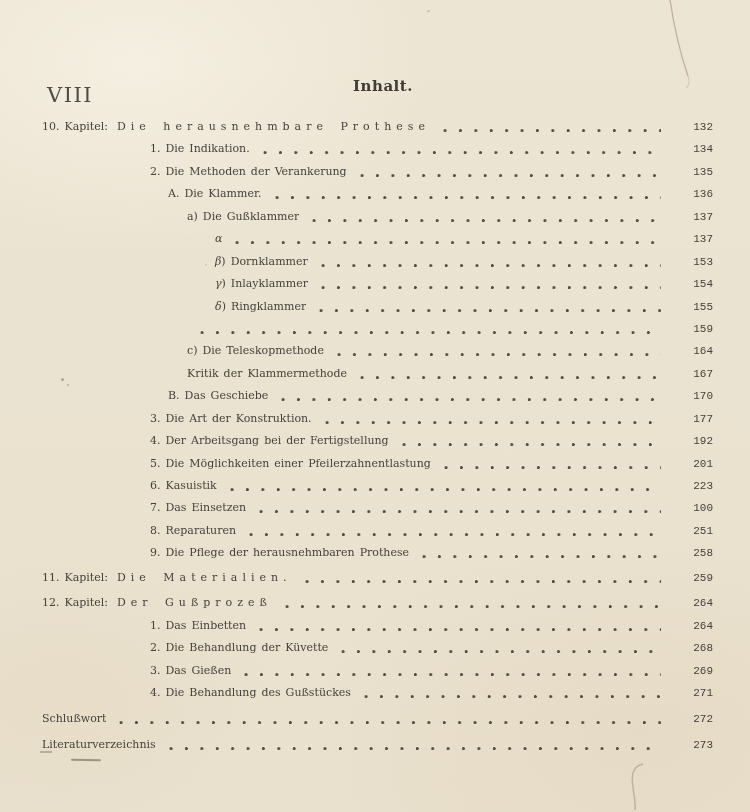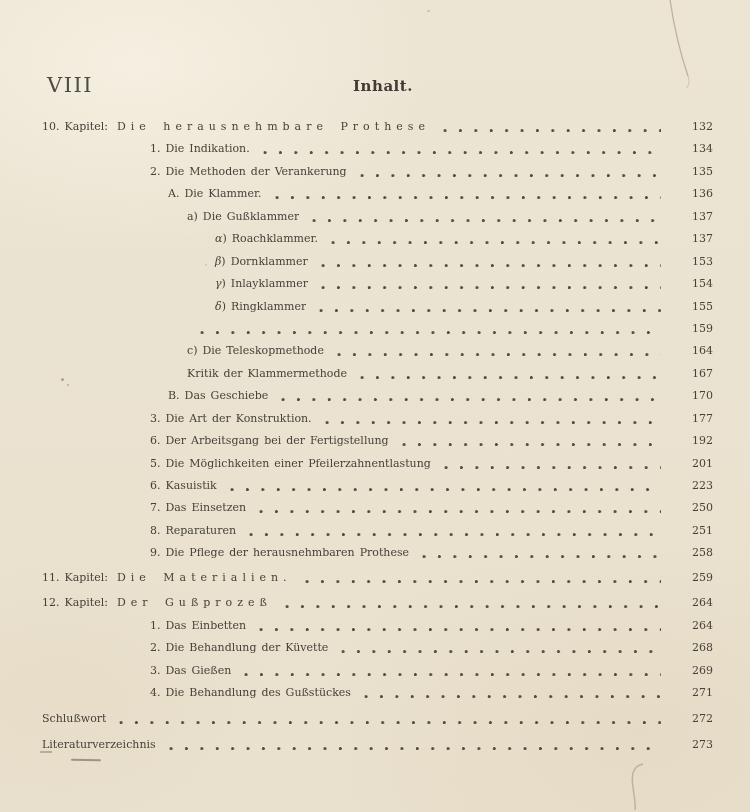--- a/index.html
+++ b/index.html
@@ -8,41 +8,41 @@
     font-family:"DejaVu Serif","Liberation Serif",serif;
     background-color:#ebe3d1;
     background-image:
       radial-gradient(ellipse 420px 260px at 18% 8%, rgba(255,252,242,0.45), rgba(255,252,242,0) 70%),
       radial-gradient(ellipse 500px 320px at 85% 90%, rgba(198,176,138,0.12), rgba(198,176,138,0) 65%),
       radial-gradient(ellipse 300px 200px at 8% 85%, rgba(205,185,150,0.10), rgba(205,185,150,0) 70%),
       linear-gradient(180deg, #ede5d4 0%, #ebe3d1 40%, #e9e0cd 100%);
     color:#46423a;
   }
   .header{position:absolute;top:72px;left:0;width:750px;height:26px;}
-  .roman{position:absolute;left:47px;top:0;font-size:21px;letter-spacing:1.5px;color:#504b42;line-height:26px;}
+  .roman{position:absolute;left:47px;top:10px;font-size:21px;letter-spacing:1.5px;color:#504b42;line-height:26px;}
   .ptitle{position:absolute;left:8px;width:750px;text-align:center;top:1px;font-size:15px;font-weight:bold;letter-spacing:0.5px;color:#403c34;line-height:26px;}
   .toc{position:absolute;left:42px;top:116px;width:671px;}
   .row{display:flex;align-items:baseline;height:22.45px;font-size:11px;line-height:22.45px;white-space:nowrap;word-spacing:1.5px;}
   .row.g1{margin-top:2.5px;}
   .row.g2{margin-top:3.6px;}
   .i0{padding-left:0;}
   .i1{padding-left:108px;}
   .i2{padding-left:126px;}
   .i3{padding-left:145px;}
   .i4{padding-left:173px;}
   .pre{flex:0 0 auto;margin-right:9px;}
   .txt{flex:0 1 auto;overflow:hidden;}
   .txt.spaced{letter-spacing:5px;word-spacing:4px;}
   .ital{font-style:italic;}
   .leader{
     flex:1 1 20px;min-width:0;align-self:stretch;margin:0 6px 0 7px;
     background-image:radial-gradient(circle at 8px 14.9px, rgba(70,64,55,0.92) 1.15px, rgba(70,64,55,0) 1.8px);
     background-size:15.4px 22.45px;background-repeat:repeat-x;
   }
-  .pagenum{flex:0 0 46px;width:46px;text-align:right;}
+  .pagenum{flex:0 0 46px;width:46px;text-align:right;font-family:Liberation Mono, monospace;}
   
   .artifact{position:absolute;pointer-events:none;}
   .scratch-svg{left:0;top:0;}
   .smudge-underline{left:71px;top:759px;width:30px;height:2px;background:rgba(95,85,70,0.55);border-radius:1px;transform:rotate(1deg);}
   .smudge-dash{left:40px;top:751px;width:12px;height:1.5px;background:rgba(110,98,80,0.4);}
   .speck1{left:61px;top:378px;width:3px;height:3px;border-radius:50%;background:rgba(110,95,75,0.5);}
   .speck2{left:67px;top:384px;width:2px;height:2px;border-radius:50%;background:rgba(110,95,75,0.4);}
   .speck3{left:427px;top:10px;width:3px;height:2px;border-radius:50%;background:rgba(140,120,95,0.35);}
   .speck4{left:205px;top:264px;width:2px;height:2px;border-radius:50%;background:rgba(140,120,95,0.3);}
 </style>
@@ -76,21 +76,20 @@
       <span class="leader"></span>
       <span class="pagenum">136</span>
     </div>
     <div class="row i3">
       <span class="txt">a) Die Gußklammer</span>
       <span class="leader"></span>
       <span class="pagenum">137</span>
     </div>
     <div class="row i4">
       <span class="ital">α</span>
-      <span class="txt">) Roachklammer.</span>
       <span class="leader"></span>
       <span class="pagenum">137</span>
     </div>
     <div class="row i4">
       <span class="ital">β</span>
       <span class="txt">) Dornklammer</span>
       <span class="leader"></span>
       <span class="pagenum">153</span>
     </div>
     <div class="row i4">
@@ -123,38 +122,38 @@
       <span class="txt">B. Das Geschiebe</span>
       <span class="leader"></span>
       <span class="pagenum">170</span>
     </div>
     <div class="row i1">
       <span class="txt">3. Die Art der Konstruktion.</span>
       <span class="leader"></span>
       <span class="pagenum">177</span>
     </div>
     <div class="row i1">
-      <span class="txt">6. Der Arbeitsgang bei der Fertigstellung</span>
+      <span class="txt">4. Der Arbeitsgang bei der Fertigstellung</span>
       <span class="leader"></span>
       <span class="pagenum">192</span>
     </div>
     <div class="row i1">
       <span class="txt">5. Die Möglichkeiten einer Pfeilerzahnentlastung</span>
       <span class="leader"></span>
       <span class="pagenum">201</span>
     </div>
     <div class="row i1">
       <span class="txt">6. Kasuistik</span>
       <span class="leader"></span>
       <span class="pagenum">223</span>
     </div>
     <div class="row i1">
       <span class="txt">7. Das Einsetzen</span>
       <span class="leader"></span>
-      <span class="pagenum">250</span>
+      <span class="pagenum">100</span>
     </div>
     <div class="row i1">
       <span class="txt">8. Reparaturen</span>
       <span class="leader"></span>
       <span class="pagenum">251</span>
     </div>
     <div class="row i1">
       <span class="txt">9. Die Pflege der herausnehmbaren Prothese</span>
       <span class="leader"></span>
       <span class="pagenum">258</span>

